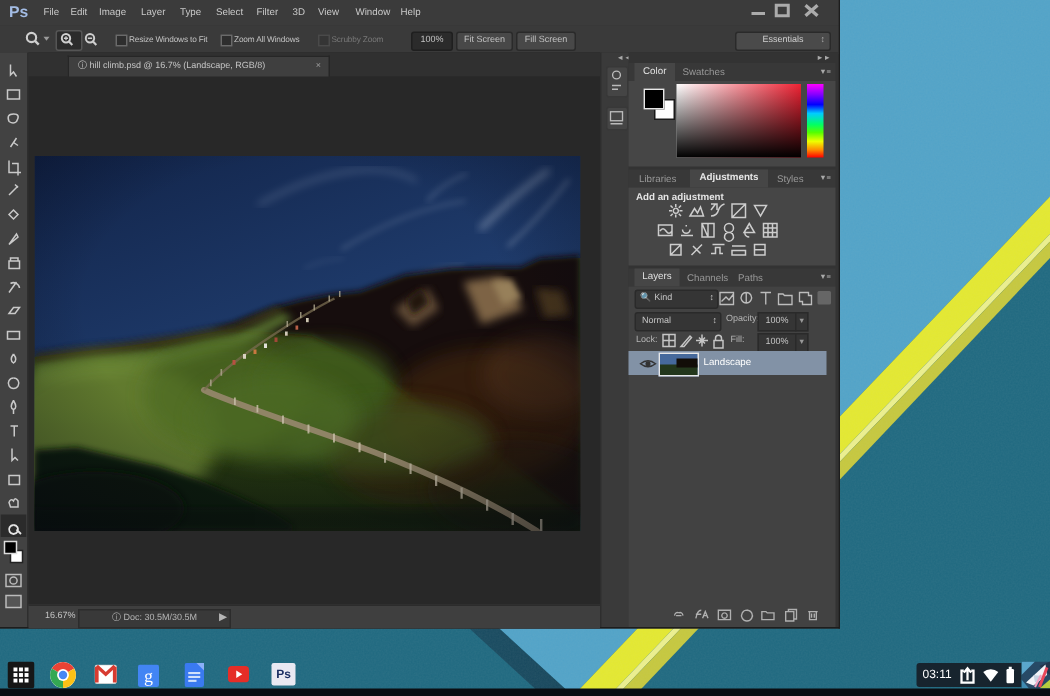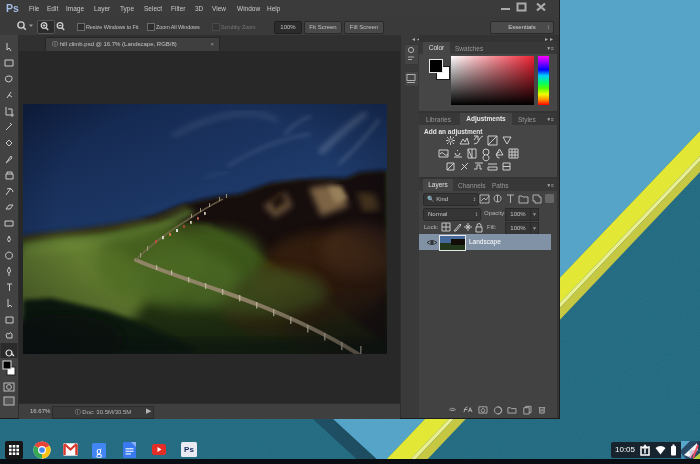--- a/index.html
+++ b/index.html
@@ -460,21 +460,21 @@
 
   <svg class="abs" style="left:152px;top:444px" width="14" height="11" viewBox="0 0 14 11">
     <rect width="14" height="11" rx="2.5" fill="#e52d27"></rect>
     <path d="M5.5,3 L9.5,5.5 L5.5,8 Z" fill="#fff"></path>
   </svg>
 
   <div class="abs" style="left:181px;top:442px;width:16px;height:15px;background:#e9e9f2;border-radius:1.5px;color:#1c2f63;font-weight:bold;font-size:8px;line-height:15px;text-align:center;">Ps</div>
 </div>
 
 <div class="abs" style="left:611px;top:442px;width:70px;height:16px;background:#17242e;border-radius:2px 0 0 2px;">
-  <span class="abs" style="left:4px;top:3px;color:#fff;font-size:8px;">10:05</span>
+  <span class="abs" style="left:4px;top:3px;color:#fff;font-size:8px;">03:11</span>
   <svg class="abs" style="left:28px;top:2px" width="12" height="12" viewBox="0 0 12 12">
     <path d="M3.5,3 H2 v8 h8 V3 H8.5 M6,9.5 V2 M3.6,4.4 L6,1.5 L8.4,4.4" fill="none" stroke="#fff" stroke-width="1.5"></path>
   </svg>
   <svg class="abs" style="left:44px;top:3px" width="11" height="10" viewBox="0 0 11 10">
     <path d="M0.5,3 A7.5,7.5 0 0 1 10.5,3 L5.5,9.5 Z" fill="#fff"></path>
   </svg>
   <svg class="abs" style="left:59px;top:2px" width="7" height="12" viewBox="0 0 7 12">
     <rect x="2.5" y="0.5" width="2" height="1.5" fill="#fff"></rect>
     <rect x="1" y="2" width="5" height="9.5" rx="0.8" fill="#fff"></rect>
   </svg>

